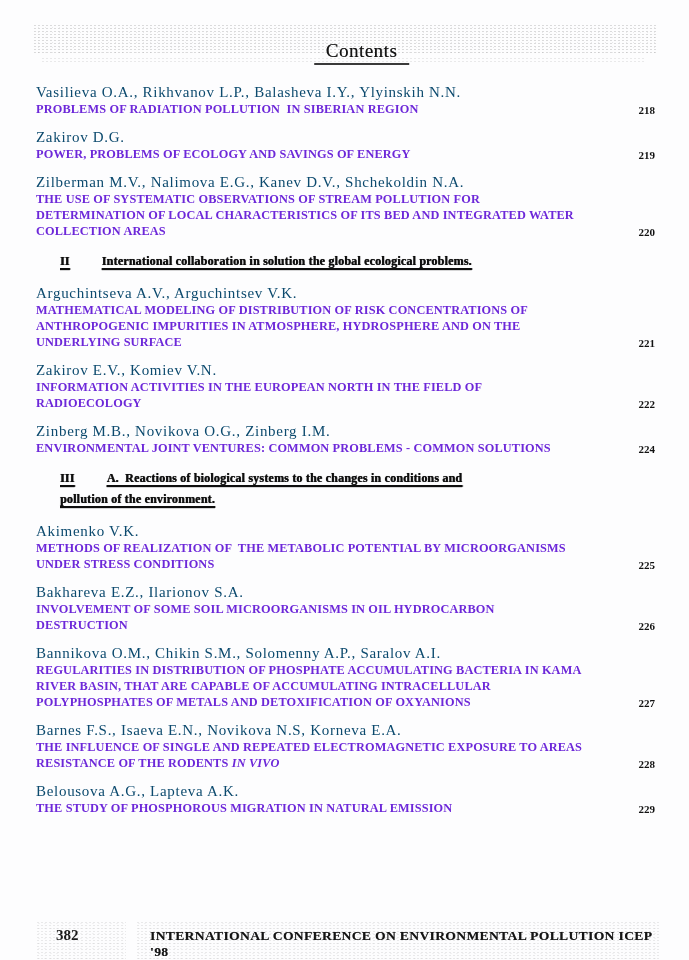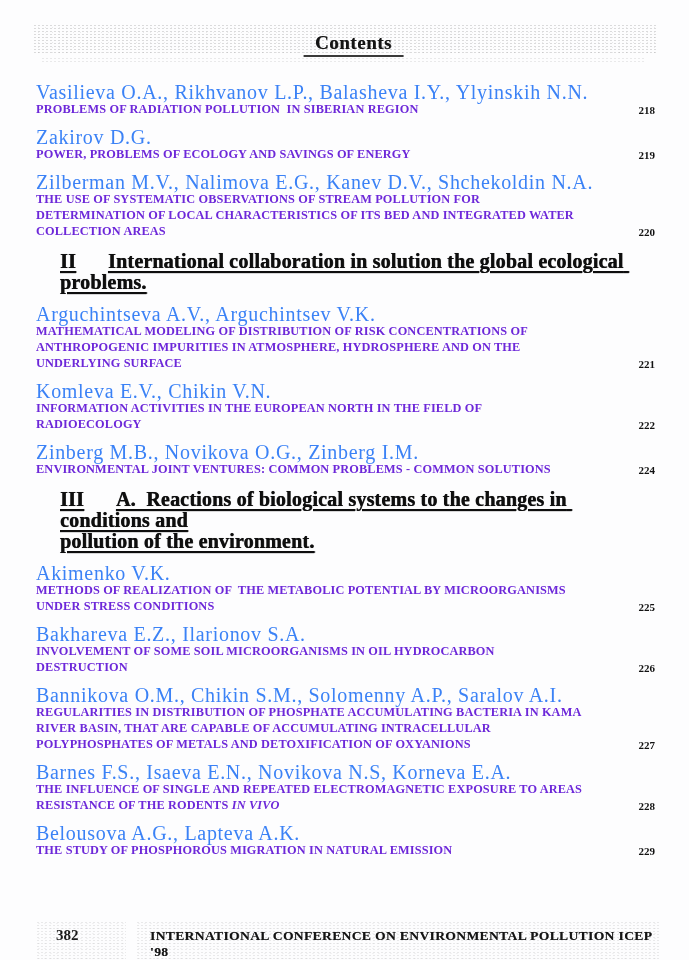--- a/index.html
+++ b/index.html
@@ -33,51 +33,51 @@
     height:30px;
   }
   .header-band::after {
     content:"";
     position:absolute; left:8px; right:14px; bottom:-9px; height:6px;
     background-image:radial-gradient(rgba(60,60,60,.10) .7px, transparent .8px);
     background-size:4px 3px;
   }
   .contents-title {
     position:absolute; left:50%; transform:translateX(-50%); top:0;
-    margin:8px; padding:0 12px 1px;
-    font-size:19px; font-weight:bold; letter-spacing:.5px;
+    margin:16px; padding:0 12px 1px;
+    font-size:19px; font-weight:normal; letter-spacing:.5px;
     color:#141414;
     border-bottom:2.5px solid #3a3a3a;
     text-shadow:.4px 0 0 rgba(0,0,0,.55);
     white-space:nowrap;
   }
 
   .toc { margin:30px 34px 0 36px; }
 
   .entry { display:flex; align-items:flex-end; margin-bottom:12px; }
   .entry-main { flex:1; min-width:0; }
   .authors {
-    font-size:20px; line-height:17px; letter-spacing:.7px;
-    color:#3b82f6; white-space:pre-wrap;
+    font-size:15px; line-height:17px; letter-spacing:.7px;
+    color:#0c4a6e; white-space:pre-wrap;
   }
   .title {
     font-size:12.3px; font-weight:bold; line-height:16px;
     letter-spacing:.15px; color:#6d28d9; white-space:pre-wrap;
   }
   .ital { font-style:italic; }
   .pagenum {
     width:46px; text-align:right; flex:0 0 46px;
     font-size:11px; font-weight:bold; color:#121212;
     padding-bottom:1px;
   }
 
   .section-head {
     margin:5px 0 13px 24px;
     max-width:592px;
-    font-size:20px; font-weight:bold; letter-spacing:.2px;
+    font-size:12px; font-weight:bold; letter-spacing:.2px;
     line-height:21px;
     color:#0e0e0e;
     text-decoration:underline;
     text-decoration-thickness:2px;
     text-underline-offset:3px;
     text-shadow:.5px 0 0 rgba(10,10,10,.8), 0 .4px .7px rgba(30,30,30,.45);
   }
   .sec-num { padding-right:32px; }
   .sec-text { white-space:pre-wrap; }
 
@@ -141,21 +141,21 @@
         <div class="authors">Arguchintseva A.V., Arguchintsev V.K.</div>
         <div class="title">MATHEMATICAL MODELING OF DISTRIBUTION OF RISK CONCENTRATIONS OF
 ANTHROPOGENIC IMPURITIES IN ATMOSPHERE, HYDROSPHERE AND ON THE
 UNDERLYING SURFACE</div>
       </div>
       <div class="pagenum">221</div>
     </div>
 
     <div class="entry">
       <div class="entry-main">
-        <div class="authors">Komleva E.V., Chikin V.N.</div>
+        <div class="authors">Zakirov E.V., Komiev V.N.</div>
         <div class="title">INFORMATION ACTIVITIES IN THE EUROPEAN NORTH IN THE FIELD OF
 RADIOECOLOGY</div>
       </div>
       <div class="pagenum">222</div>
     </div>
 
 
     <div class="entry">
       <div class="entry-main">
         <div class="authors">Zinberg M.B., Novikova O.G., Zinberg I.M.</div>

